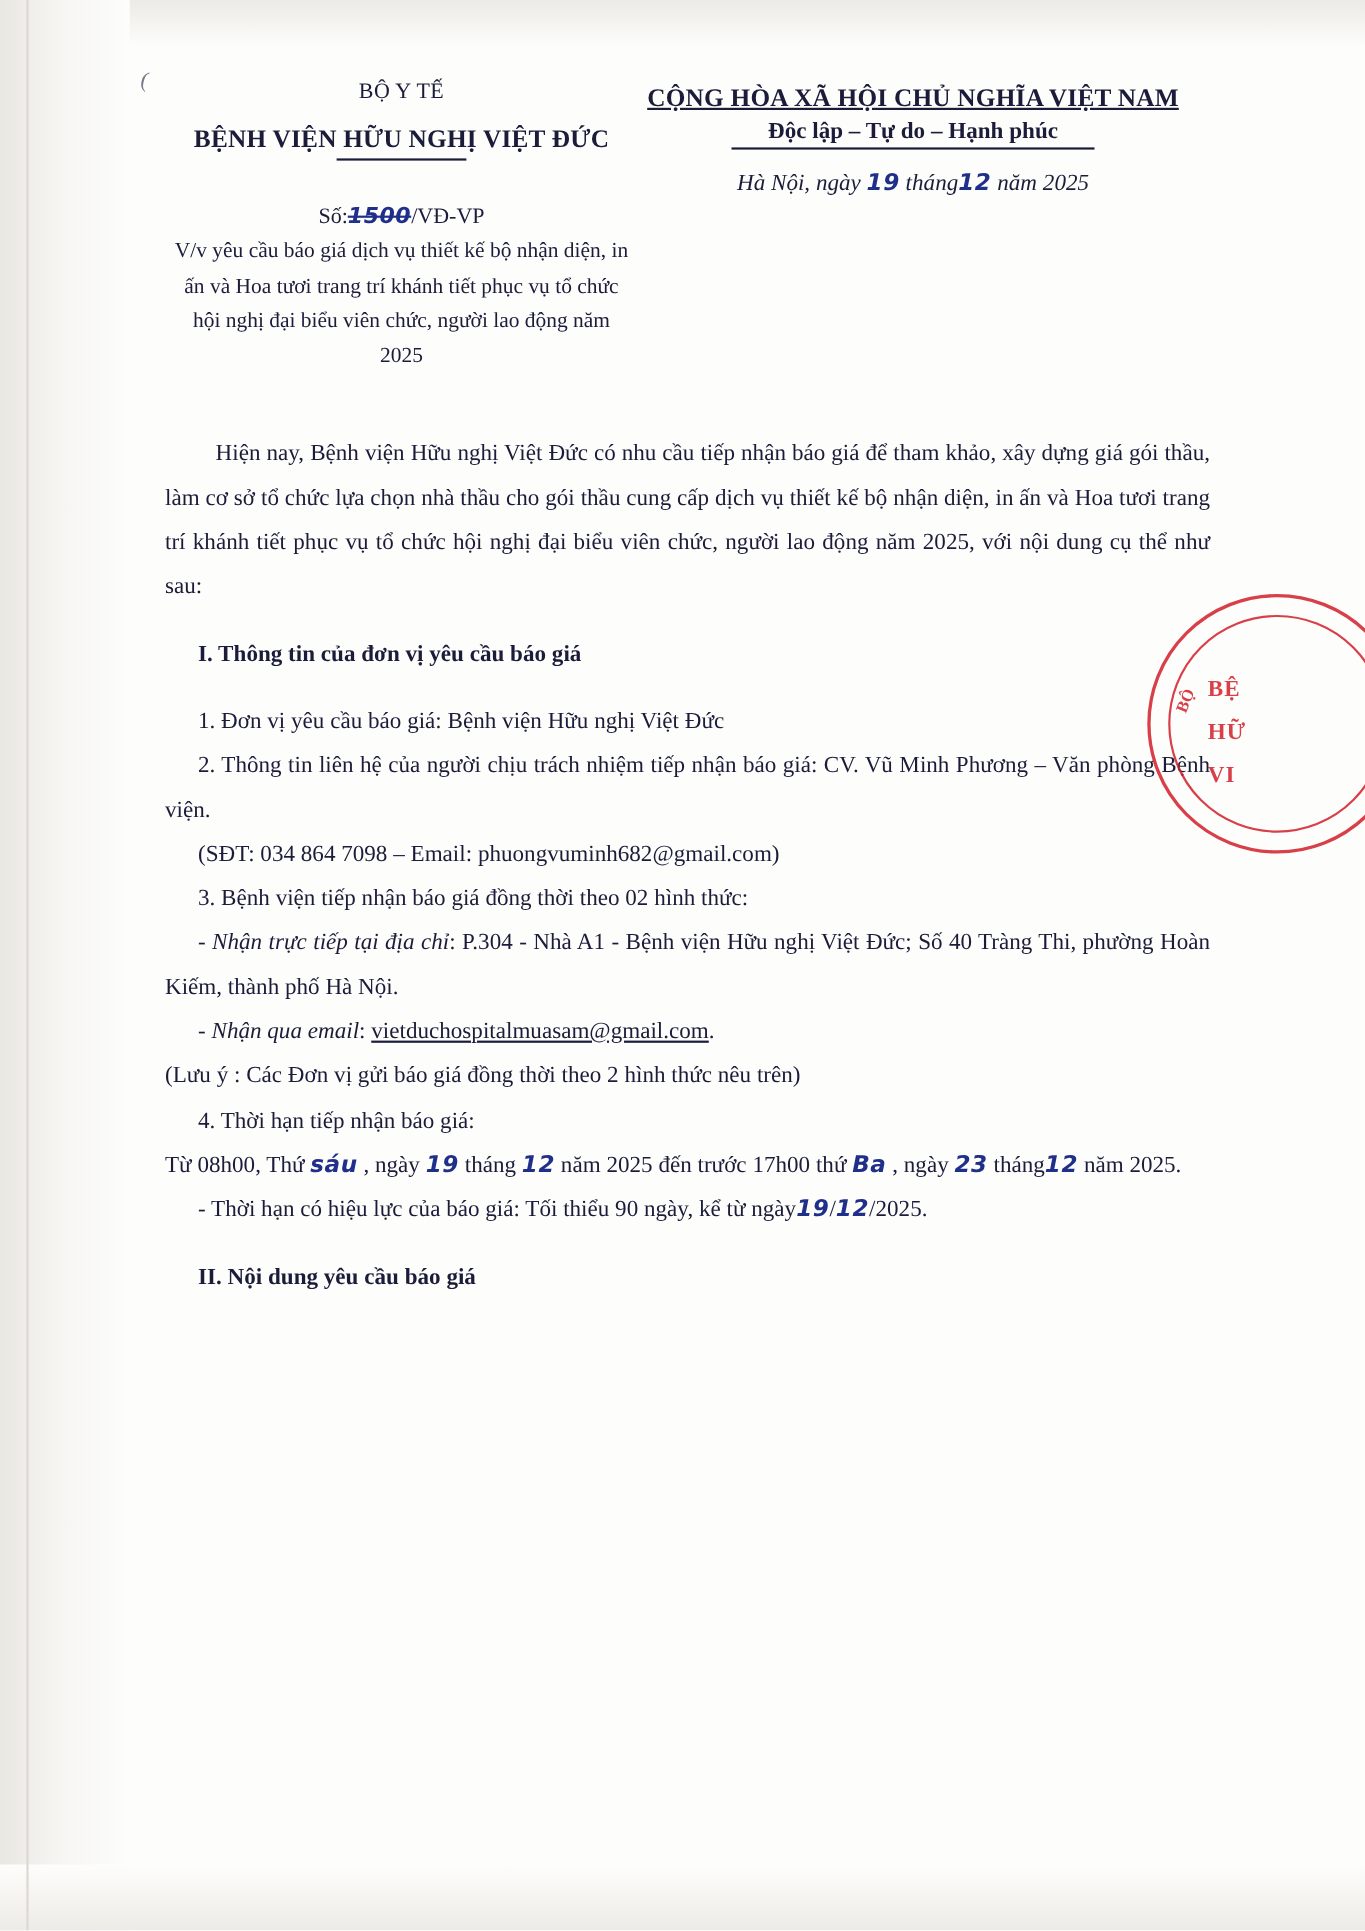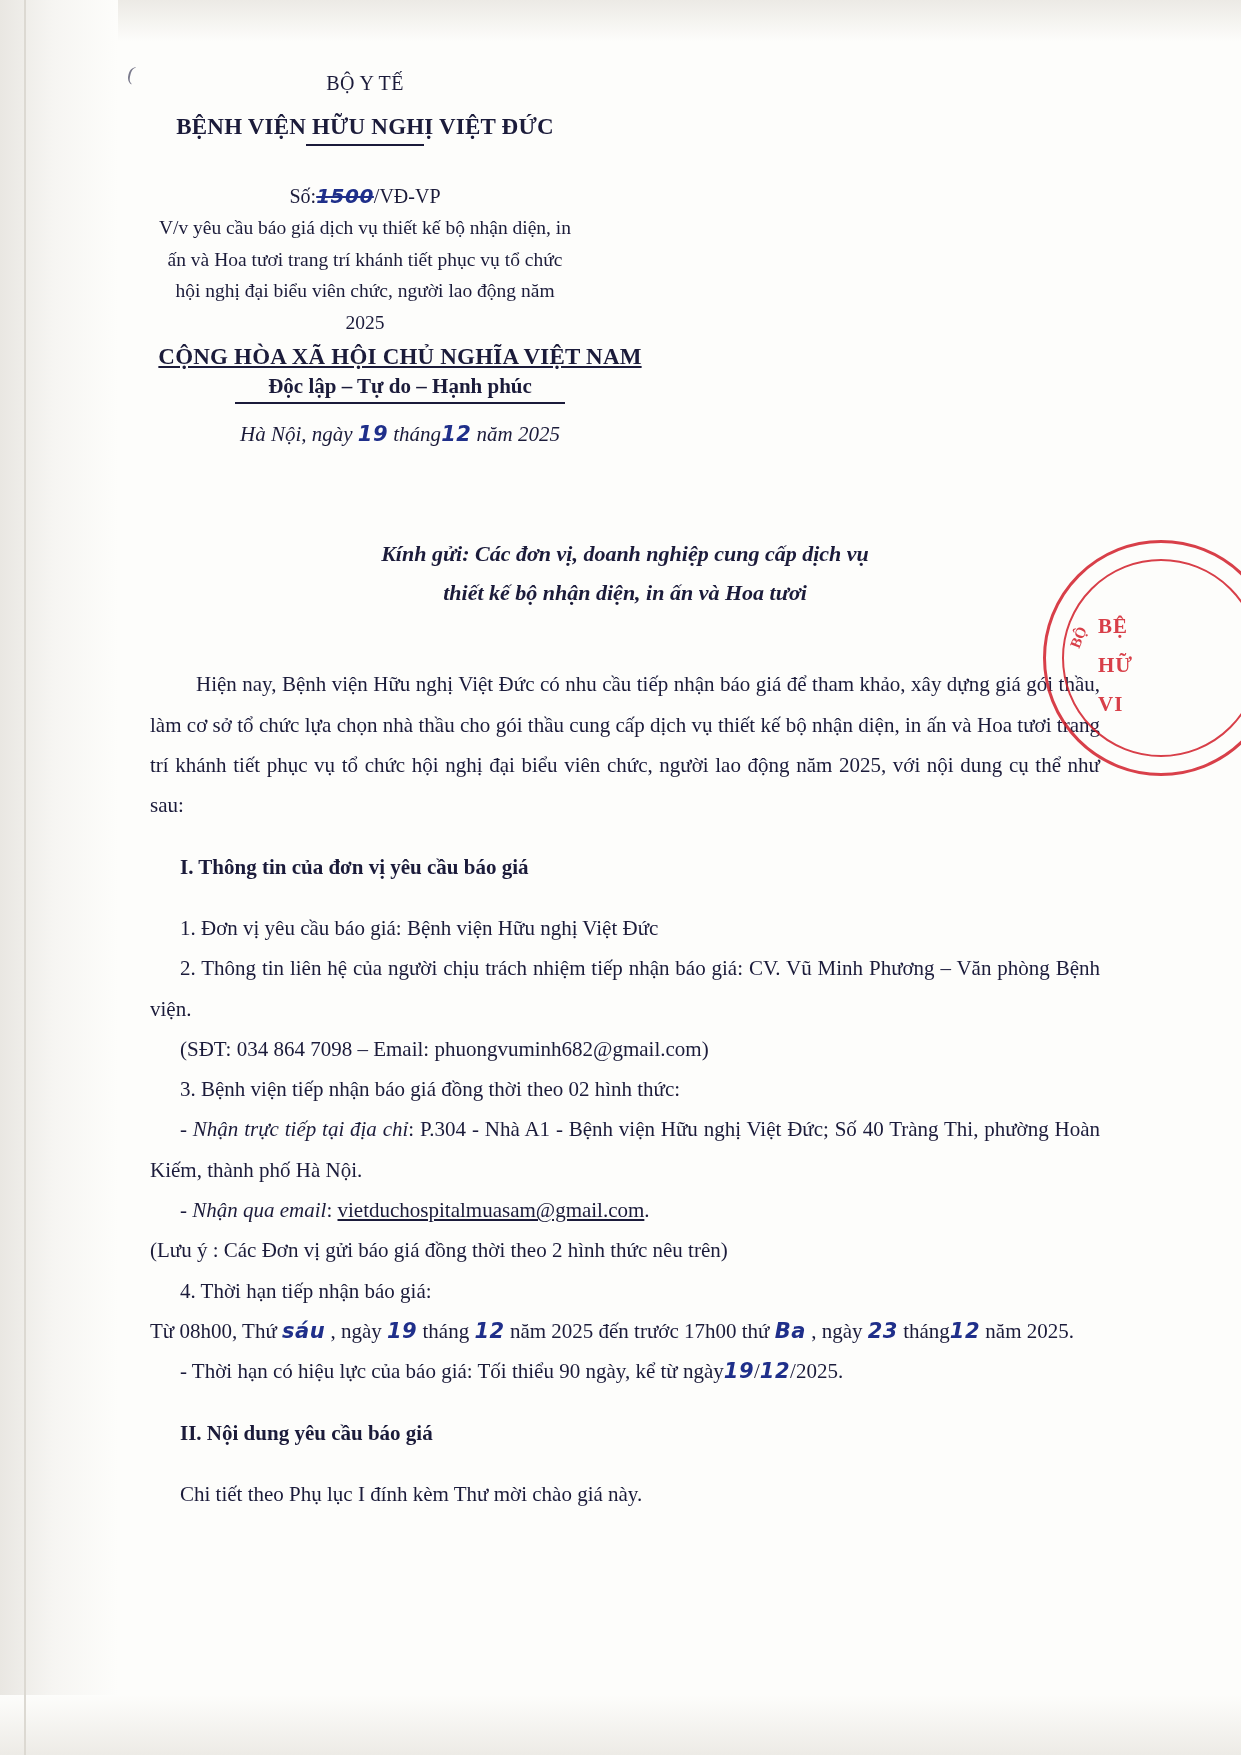--- a/index.html
+++ b/index.html
@@ -63,21 +63,21 @@
   .content {
     position: absolute;
     left: 150px;
     top: 70px;
     width: 950px;
   }
 
   
   .header {
     display: flex;
-    flex-direction: column;
+    flex-direction: row;
     align-items: flex-start;
   }
   .header-left {
     width: 430px;
     text-align: center;
   }
   .header-right {
     width: 500px;
     text-align: center;
     padding-top: 6px;
@@ -251,24 +251,20 @@
         <div class="rule-long"></div>
         <div class="date-line">
           <span>Hà Nội, ngày</span>
           <span class="hand">19</span>
           <span>tháng</span><span class="hand">12</span>
           <span>năm 2025</span>
         </div>
       </div>
     </div>
 
-    <div class="recipient">
-      <span class="line1">Kính gửi: Các đơn vị, doanh nghiệp cung cấp dịch vụ</span>
-      <span class="line2">thiết kế bộ nhận diện, in ấn và Hoa tươi</span>
-    </div>
 
     <div class="body-text">
 
       <p class="para indent">Hiện nay, Bệnh viện Hữu nghị Việt Đức có nhu cầu tiếp nhận báo giá để tham khảo, xây dựng giá gói thầu, làm cơ sở tổ chức lựa chọn nhà thầu cho gói thầu cung cấp dịch vụ thiết kế bộ nhận diện, in ấn và Hoa tươi trang trí khánh tiết phục vụ tổ chức hội nghị đại biểu viên chức, người lao động năm 2025, với nội dung cụ thể như sau:</p>
 
       <p class="section-head">I. Thông tin của đơn vị yêu cầu báo giá</p>
 
       <p class="para indent-sm">1. Đơn vị yêu cầu báo giá: Bệnh viện Hữu nghị Việt Đức</p>
 
       <p class="para indent-sm">2. Thông tin liên hệ của người chịu trách nhiệm tiếp nhận báo giá: CV. Vũ Minh Phương – Văn phòng Bệnh viện.</p>
@@ -304,21 +300,20 @@
         <span>năm 2025.</span>
       </p>
 
 
       <p class="para indent-sm">
         <span>- Thời hạn có hiệu lực của báo giá: Tối thiểu 90 ngày, kể từ ngày</span><span class="hand">19</span><span>/</span><span class="hand">12</span><span>/2025.</span>
       </p>
 
       <p class="section-head">II. Nội dung yêu cầu báo giá</p>
 
-      <p class="para indent-sm">Chi tiết theo Phụ lục I đính kèm Thư mời chào giá này.</p>
     </div>
   </div>
 
   <div class="stamp">
     <div class="stamp-inner"></div>
     <div class="stamp-small">BỘ</div>
     <div class="stamp-text">
       <div>BỆ</div>
       <div>HỮ</div>
       <div>VI</div>

